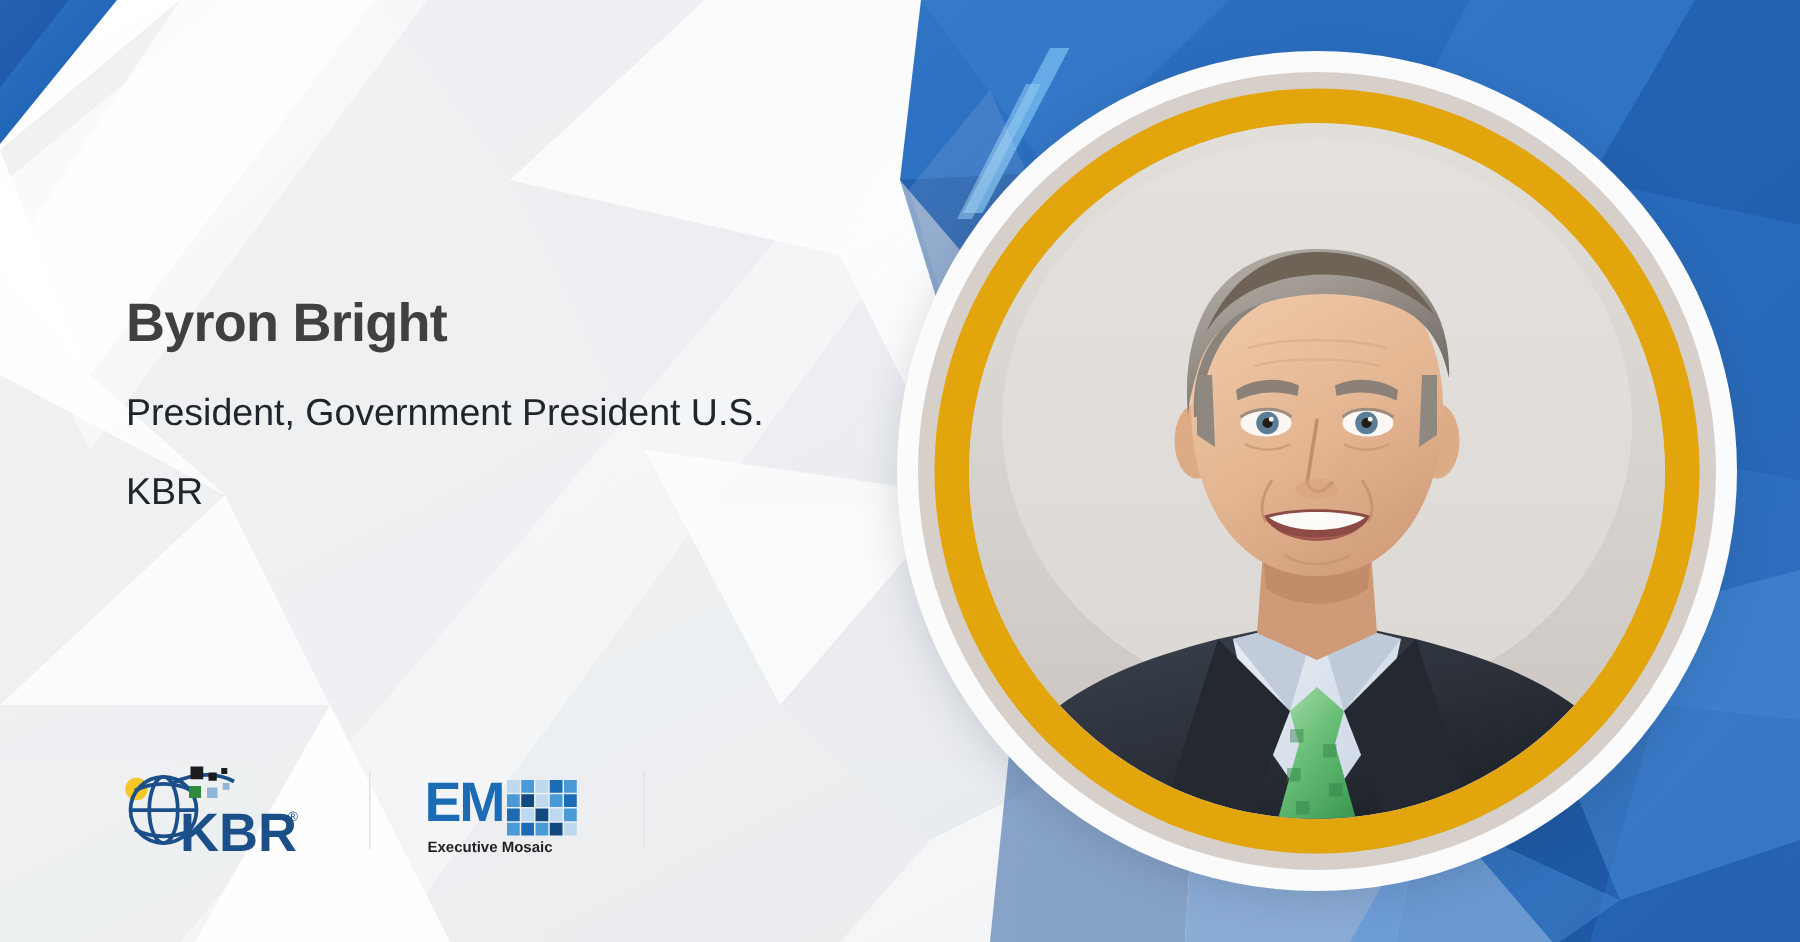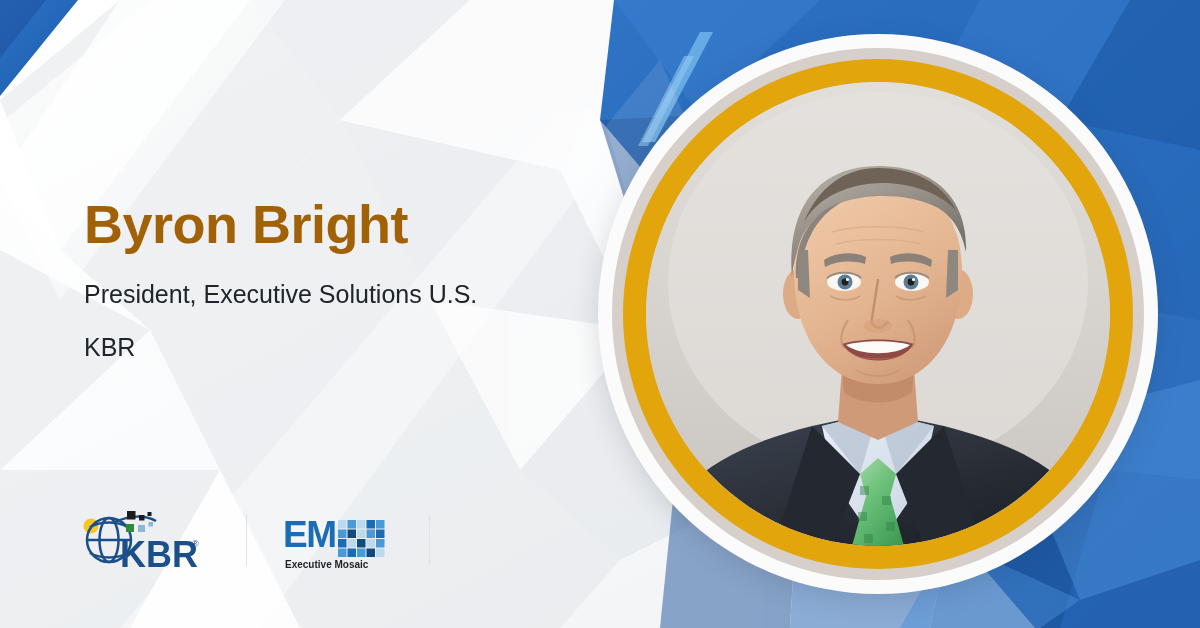--- a/index.html
+++ b/index.html
@@ -26,24 +26,24 @@
 
   
   #text-block {
     position: absolute;
     left: 84px;
     top: 196px;
     width: 520px;
     z-index: 6;
   }
   #person-name {
-    font-size: 54px;
+    font-size: 36px;
     font-weight: bold;
     letter-spacing: -0.5px;
-    color: #a16207;
+    color: #404040;
     line-height: 1.05;
     margin: 0 0 26px 0;
     white-space: nowrap;
   }
   #person-title {
     font-size: 25px;
     font-weight: normal;
     color: #20252b;
     line-height: 1.25;
     margin: 0 0 22px 0;
@@ -324,21 +324,21 @@
 
           <path d="M 186 150 C 210 143 254 143 278 150" stroke="#d3a17e" stroke-width="1.5" fill="none" opacity="0.5"></path>
           <path d="M 190 162 C 212 156 252 156 274 162" stroke="#d3a17e" stroke-width="1.5" fill="none" opacity="0.45"></path>
         </g>
       </svg>
     </div>
   </div>
 
   <div id="text-block">
     <h1 id="person-name">Byron Bright</h1>
-    <p id="person-title">President, Executive Solutions U.S.</p>
+    <p id="person-title">President, Government President U.S.</p>
     <p id="person-org">KBR</p>
   </div>
 
   <div id="logo-strip">
 
     <div class="logo-slot">
       <svg width="132" height="72" viewBox="0 0 264 144">
 
         <circle cx="26" cy="44" r="15" fill="#f5c726"></circle>
 

